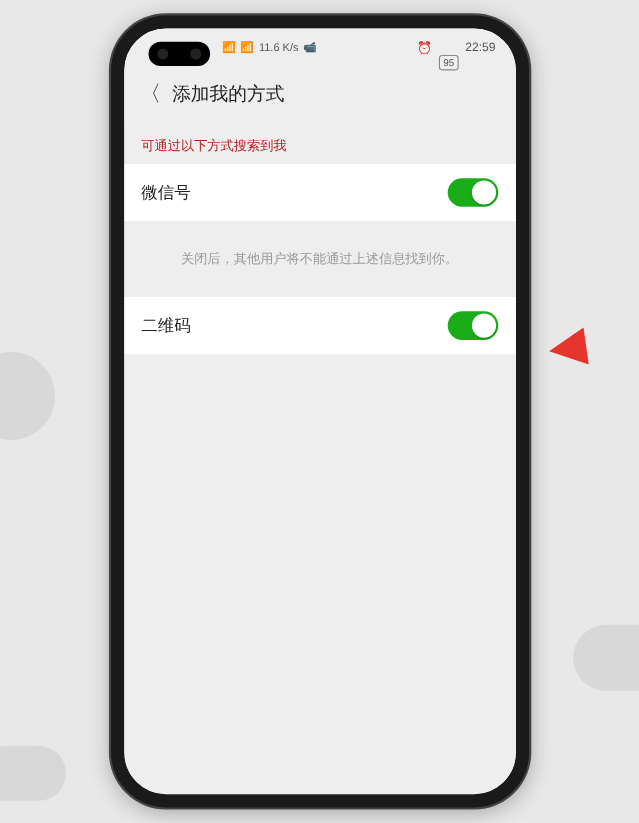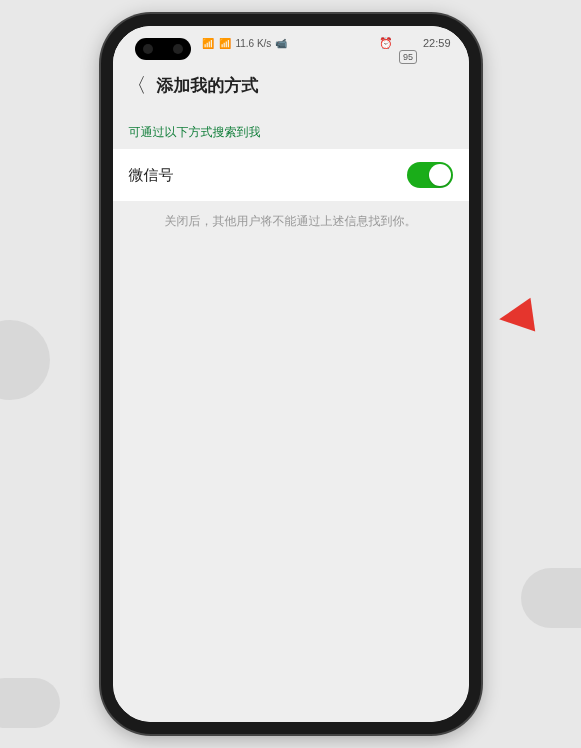--- a/index.html
+++ b/index.html
@@ -95,27 +95,27 @@
     }
     .back-btn {
       font-size: 20px;
       color: #333;
       background: none;
       border: none;
       cursor: pointer;
     }
     .header-title {
       font-size: 17px;
-      font-weight: 700;
+      font-weight: 400;
       color: #222;
     }
     
     .section-header {
       font-size: 12px;
-      color: #15803d;
+      color: #b91c1c;
       padding: 14px 16px 8px;
     }
     .list { background: #fff; }
     .row {
       display: flex;
       align-items: center;
       justify-content: space-between;
       padding: 0 16px;
       height: 52px;
       border-bottom: 1px solid #f0f0f0;
@@ -144,21 +144,21 @@
       width: 22px;
       height: 22px;
       background: #fff;
       border-radius: 50%;
       box-shadow: 0 1px 2px rgba(0,0,0,.2);
     }
     .hint {
       font-size: 12px;
       color: #999;
       text-align: center;
-      padding: 12px 20px;
+      padding: 26px 20px;
     }
     
     .pointer {
       position: absolute;
       top: 300px;
       right: 48px;
       width: 0;
       height: 0;
       border-top: 17px solid transparent;
       border-bottom: 17px solid transparent;
@@ -223,18 +223,22 @@
     <div class="section-header">可通过以下方式搜索到我</div>
     <div class="list">
       <div class="row">
         <span class="row-label">微信号</span>
         <div class="toggle"></div>
       </div>
     </div>
     <div class="hint">关闭后，其他用户将不能通过上述信息找到你。</div>
 
     <div class="list">
+      <div class="row">
+        <span class="row-label">二维码</span>
+        <div class="toggle"></div>
+      </div>
     </div>
 
   </div>
 </div>
 
 <div class="pointer"></div>
 
 </body></html>

